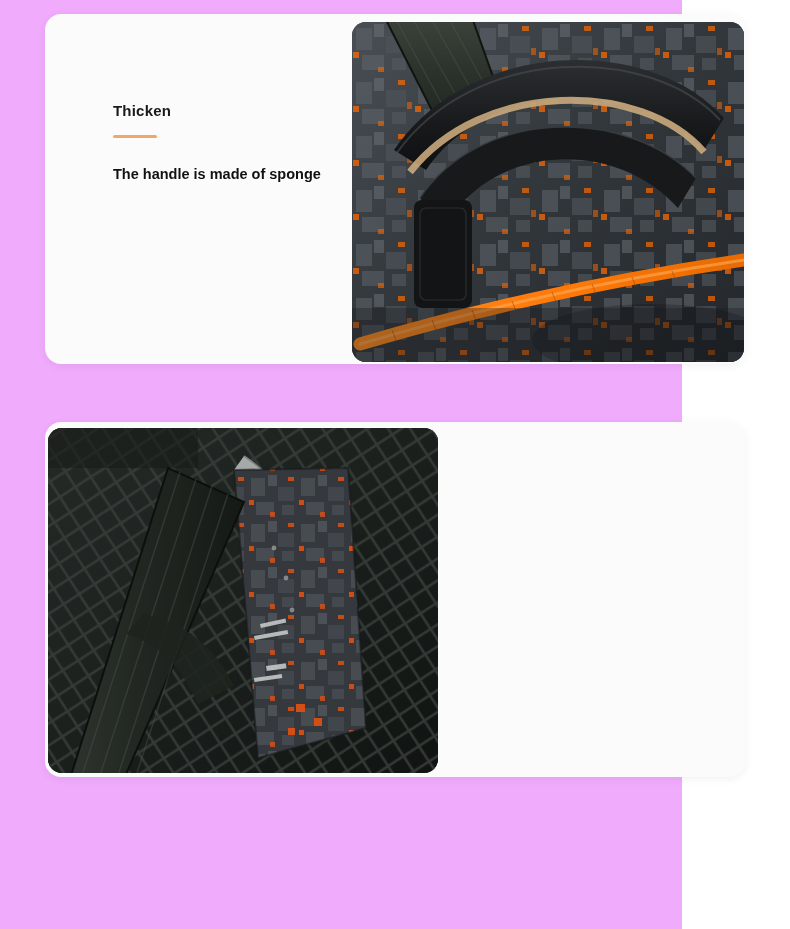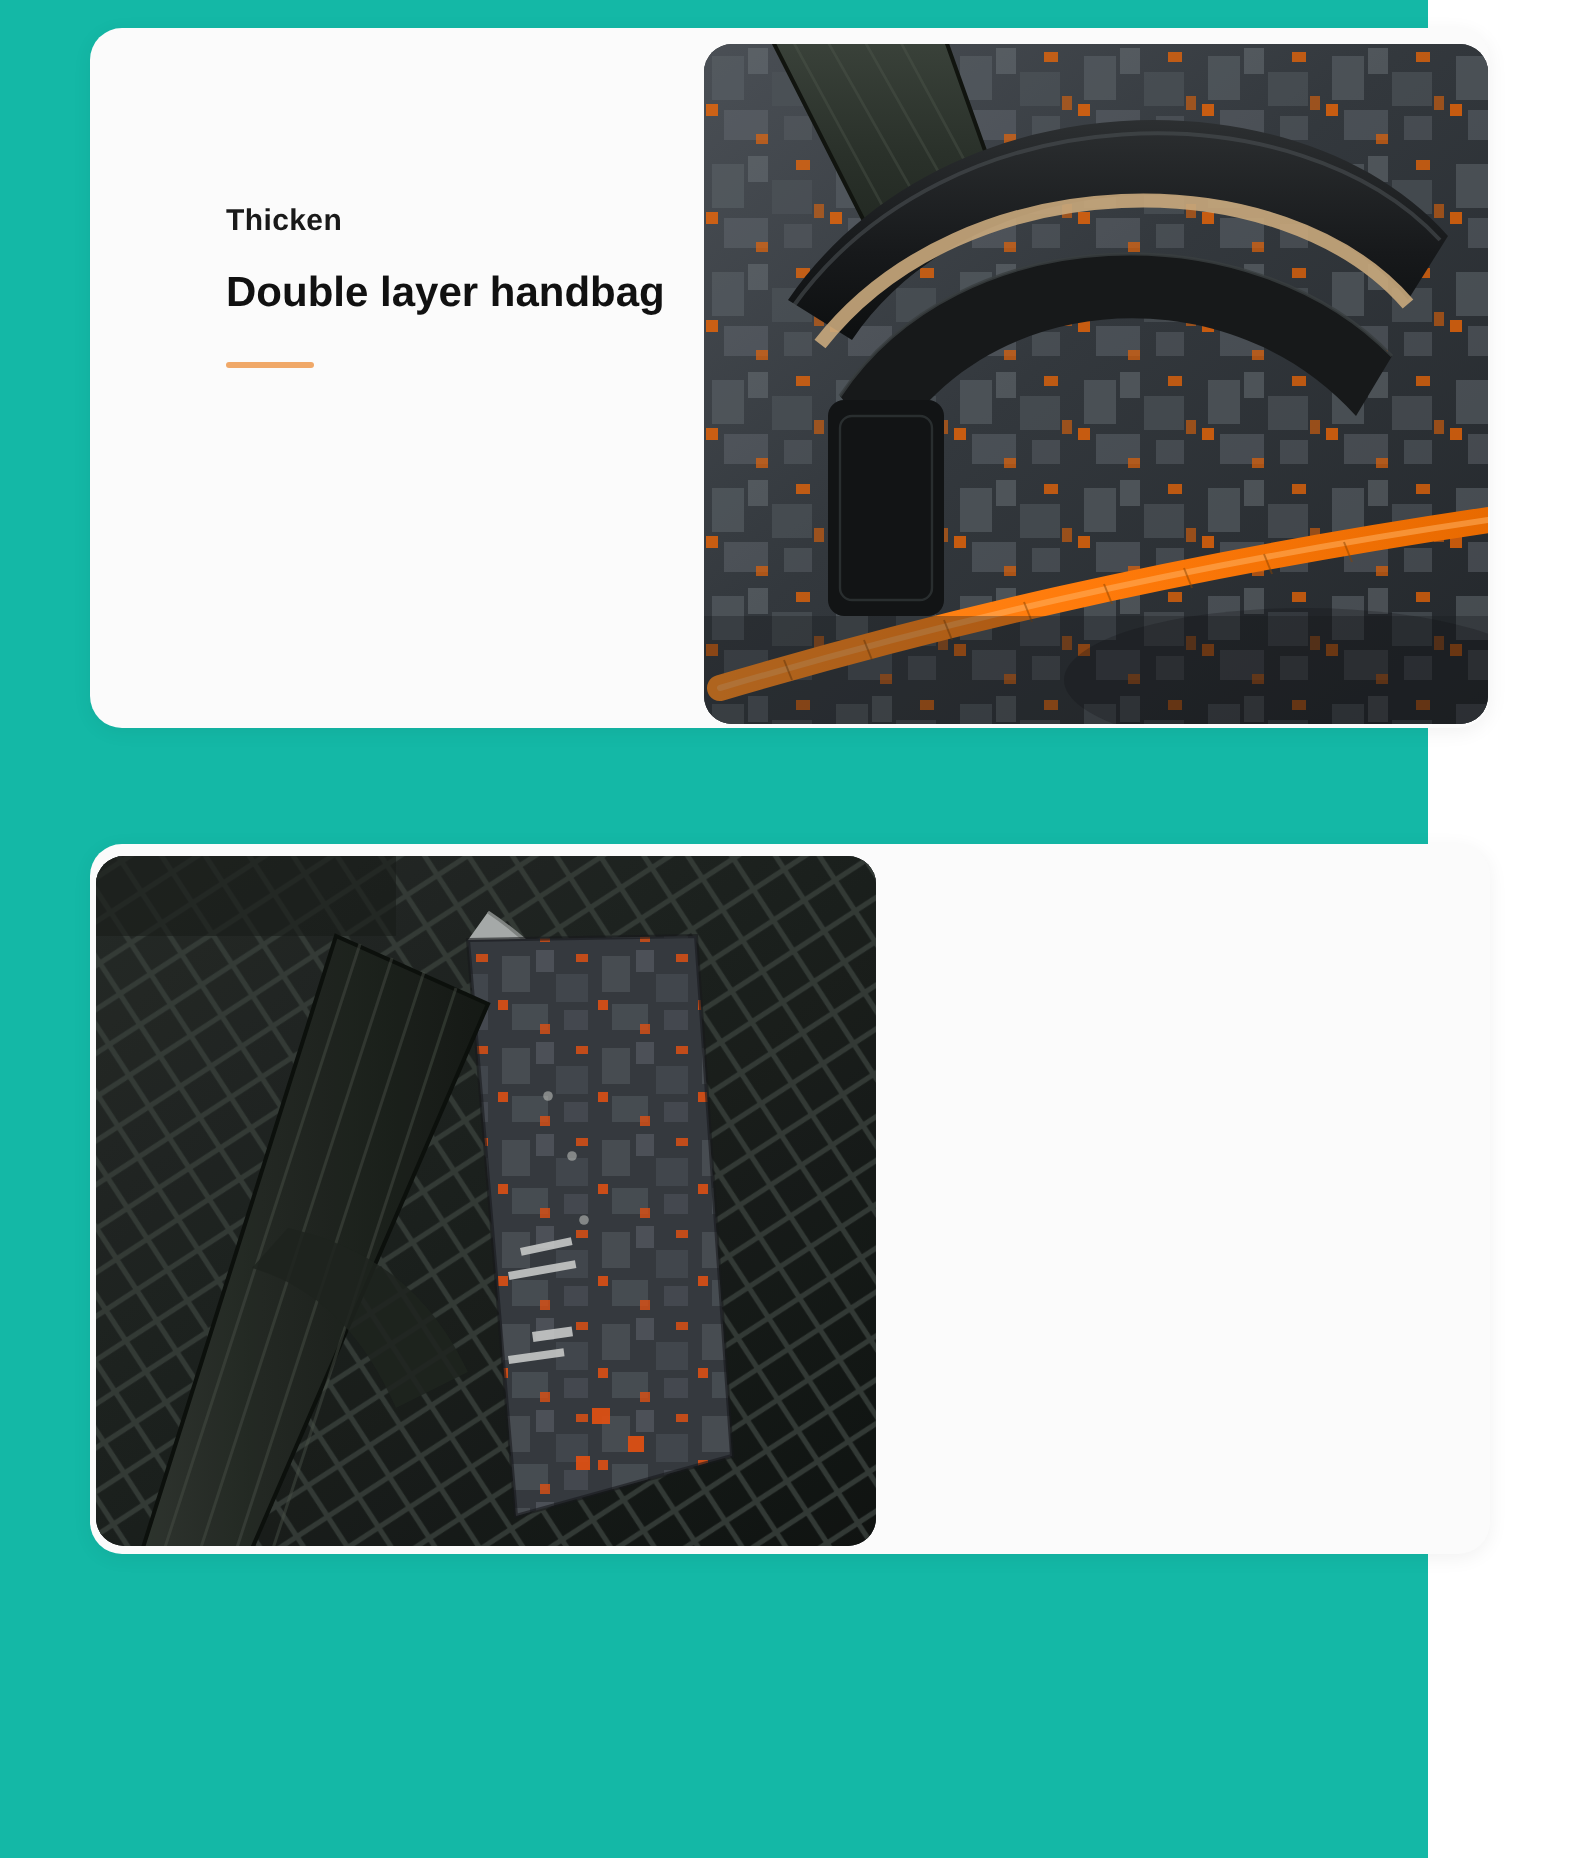--- a/index.html
+++ b/index.html
@@ -10,22 +10,21 @@
   body {
     width: 790px;
     height: 929px;
     font-family: "Liberation Sans", sans-serif;
     overflow: hidden;
   }
   .page {
     position: relative;
     width: 682px;
     height: 929px;
-    background: #14b8a6;
-    padding-left: 32px;
+    background: #f0abfc;
   }
 
   
   .card1 {
     position: absolute;
     left: 45px;
     top: 14px;
     width: 700px;
     height: 350px;
     background: #fbfbfb;
@@ -122,22 +121,22 @@
   svg { display: block; }
 </style>
 </head>
 <body>
 
 <div class="page">
 
   <div class="card1">
     <div class="card1-text">
       <p class="eyebrow">Thicken</p>
-      <p class="headline">Double layer handbag</p>
       <div class="rule"></div>
+      <p class="sub1">The handle is made of sponge</p>
     </div>
   </div>
 
   <div class="photo1">
     <svg width="392" height="340" viewBox="0 0 392 340" xmlns="http://www.w3.org/2000/svg" aria-hidden="true">
       <defs>
         <linearGradient id="bagbg" x1="0" y1="0" x2="1" y2="1">
           <stop offset="0%" stop-color="#4a4f55"></stop>
           <stop offset="45%" stop-color="#33383d"></stop>
           <stop offset="100%" stop-color="#23272b"></stop>

